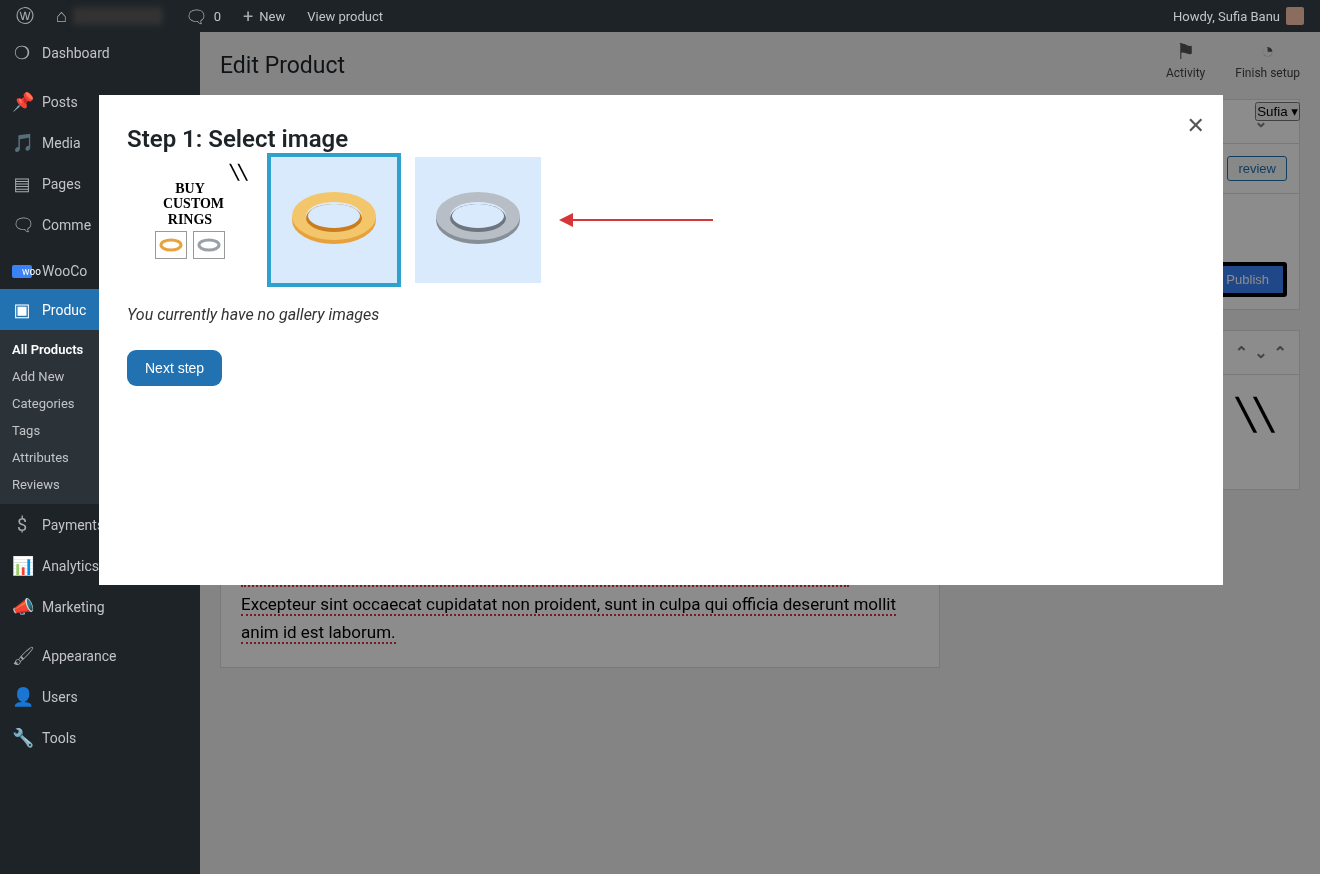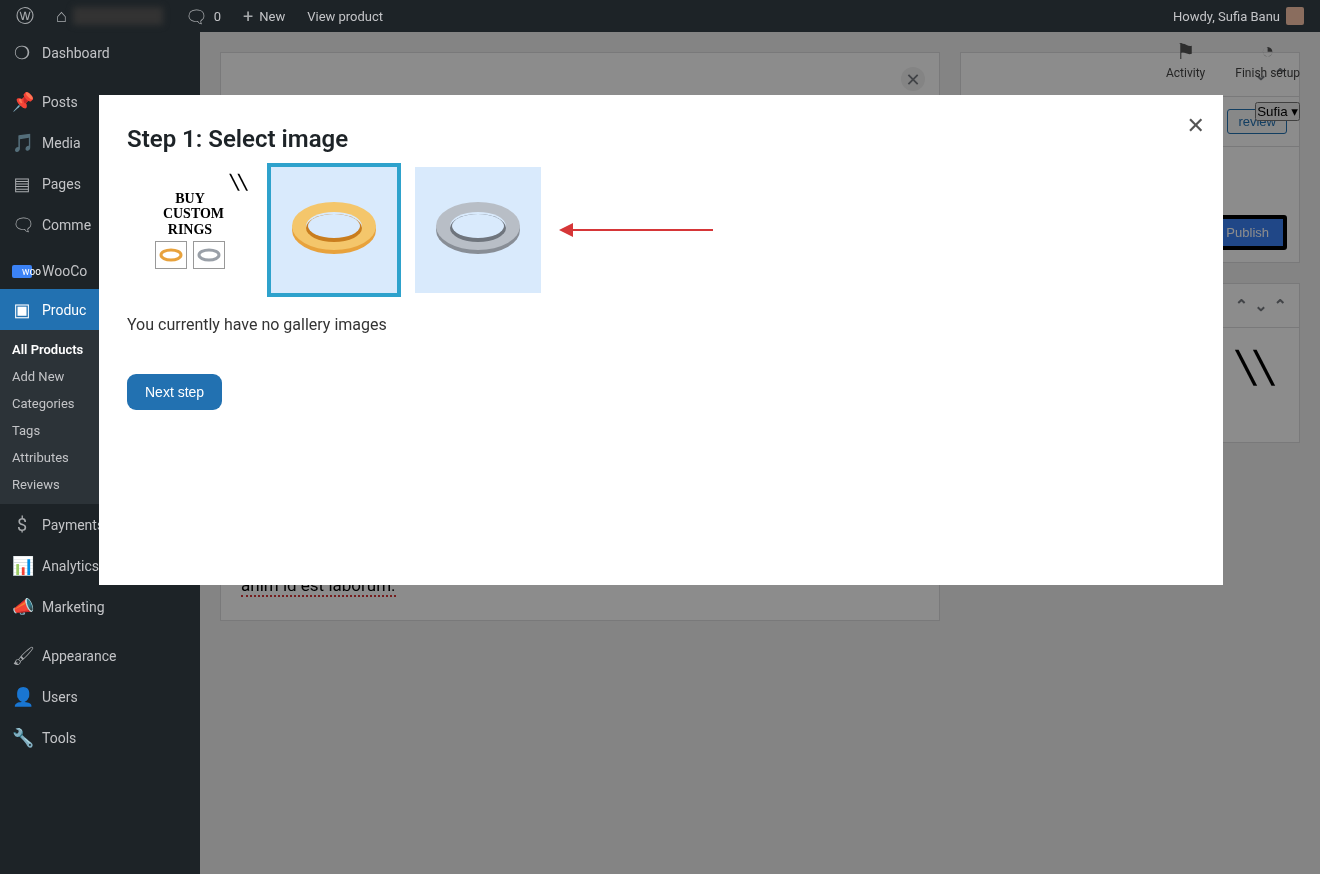--- a/index.html
+++ b/index.html
@@ -38,33 +38,33 @@
 .side-box .body { padding: 12px; }
 .side-box a { color: #2271b1; text-decoration: underline; display: block; margin-bottom: 10px; font-size: 13px; }
 .side-box a.trash { color: #b32d2e; }
 .publish-btn { background: #3b82f6; color: #fff; border: 4px solid #000000; padding: 6px 14px; font-size: 13px; cursor: pointer; float: right; border-radius: 3px; }
 .preview-btn { border: 1px solid #2271b1; background: #f6f7f7; color: #2271b1; padding: 4px 10px; font-size: 13px; border-radius: 3px; float: right; }
 .notice { background: #fff; border: 1px solid #dcdcde; padding: 14px; display: flex; justify-content: flex-end; align-items: center; margin-bottom: 20px; }
 .notice .close { color: #787c82; font-size: 18px; cursor: pointer; background: #f0f0f1; border-radius: 50%; width: 24px; height: 24px; display: flex; align-items: center; justify-content: center; }
 .overlay { position: absolute; inset: 0; background: rgba(0,0,0,0.45); z-index: 10; }
 .modal { position: absolute; left: 99px; top: 95px; width: 1124px; height: 490px; background: #fff; z-index: 20; padding: 30px 28px; }
 .modal .close-x { position: absolute; right: 18px; top: 18px; font-size: 22px; color: #555; cursor: pointer; }
-.modal h2 { font-size: 24px; font-weight: 600; color: #1d2327; margin-bottom: 14px; }
+.modal h2 { font-size: 24px; font-weight: 600; color: #1d2327; margin-bottom: 4px; }
 .modal p.desc { font-size: 17px; color: #333; margin-bottom: 18px; }
 .modal p.subhead { font-size: 15px; font-weight: 600; margin-bottom: 14px; }
 .gallery-row { display: flex; gap: 18px; align-items: center; margin-bottom: 22px; }
 .thumb { width: 126px; height: 126px; background: #d9eafc; display: flex; align-items: center; justify-content: center; cursor: pointer; }
 .thumb.sel { outline: 4px solid #2ea2cc; }
 .thumb1 { background: #fff; flex-direction: column; font-family: "Comic Sans MS", cursive; font-weight: bold; font-size: 14px; position: relative; padding: 8px 4px; }
 .thumb1 .minis { display: flex; gap: 6px; margin-top: 4px; }
 .thumb1 .mini { width: 32px; height: 28px; border: 1px solid #999; display: flex; align-items: center; justify-content: center; }
 .arrow { display: flex; align-items: center; }
 .arrow-line { width: 140px; height: 2px; background: #d63638; }
 .arrow-head { width: 0; height: 0; border-top: 7px solid transparent; border-bottom: 7px solid transparent; border-right: 14px solid #d63638; }
-.modal p.nogallery { font-size: 16px; color: #333; margin-bottom: 40px; }
+.modal p.nogallery { font-style: italic; font-size: 16px; color: #333; margin-bottom: 26px; }
 .next-btn { background: #2271b1; color: #fff; border: none; padding: 10px 18px; font-size: 14px; cursor: pointer; border-radius: 9px; }
 .prodimg-box { background: #fff; text-align: center; font-family: "Comic Sans MS", cursive; font-weight: bold; font-size: 30px; padding: 18px 10px 0; line-height: 1.2; position: relative; }
 .prodimg-box .accent { position: absolute; font-size: 30px; }
 .row-clearfix::after { content: ""; display: table; clear: both; }
 </style>
 </head>
 <body>
 
 <div class="adminbar">
   <div class="left">
@@ -170,20 +170,21 @@
             <span>Activity</span>
           </div>
         <div class="ti">
             <span class="ticon">◔</span>
             <span>Finish setup</span>
           </div>
       </div>
       <div style="position:absolute;right:20px;top:70px;">
         <button class="help-btn"><span>Sufia</span> <span>▾</span></button>
       </div>
+      <h1>Edit Product</h1>
 
       <div class="body-row">
         <div class="editor-col">
           <div class="notice">
             <span class="close">✕</span>
           </div>
           <div style="height:280px"></div>
           <div class="lipsum">
             <span>Lorem ipsum dolor sit amet, consectetur adipiscing elit, sed do eiusmod tempor incididunt ut labore et dolore magna aliqua. Ut enim ad minim veniam, quis nostrud exercitation ullamco laboris nisi ut aliquip ex ea commodo consequat. Duis aute irure dolor in reprehenderit in voluptate velit esse cillum dolore eu fugiat nulla pariatur. Excepteur sint occaecat cupidatat non proident, sunt in culpa qui officia deserunt mollit anim id est laborum.</span>
           </div>

